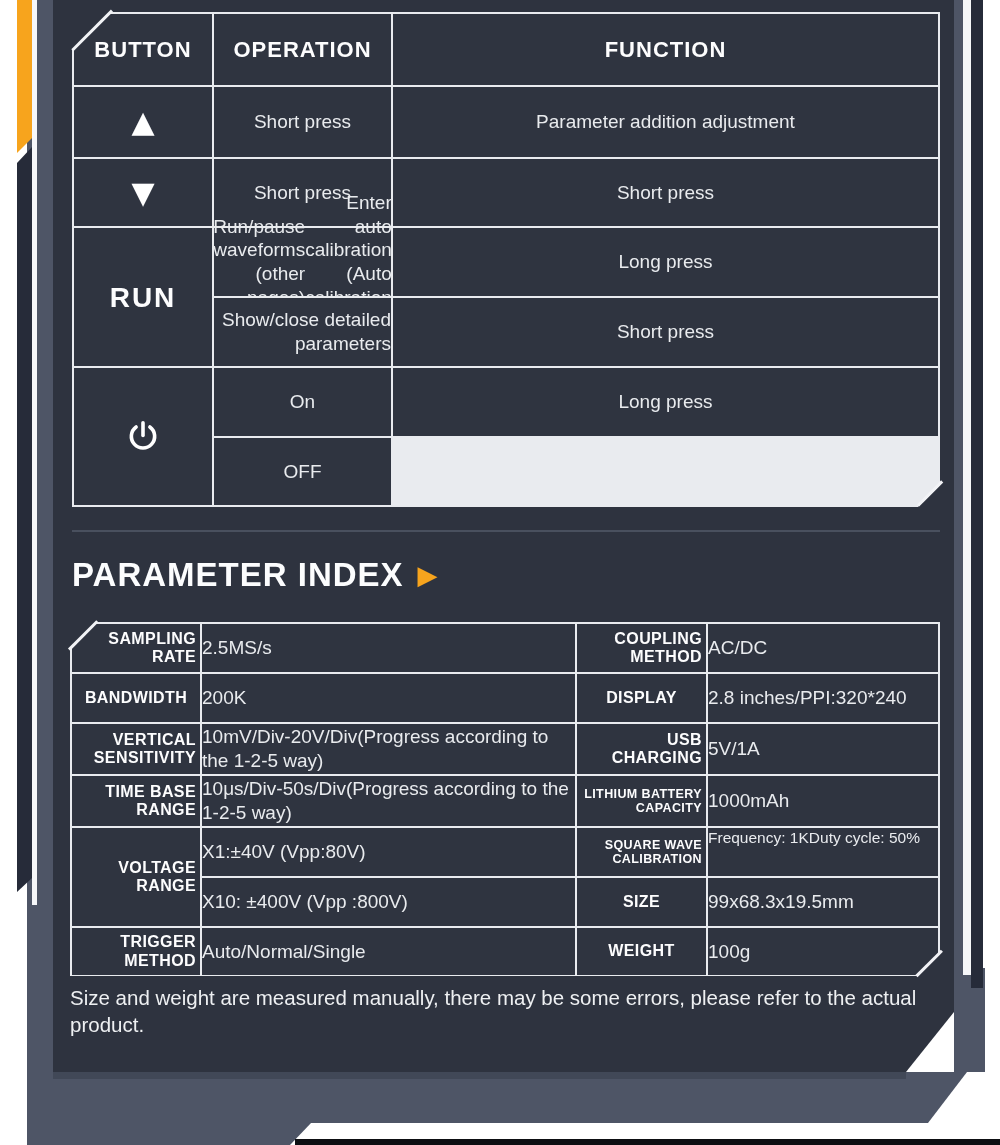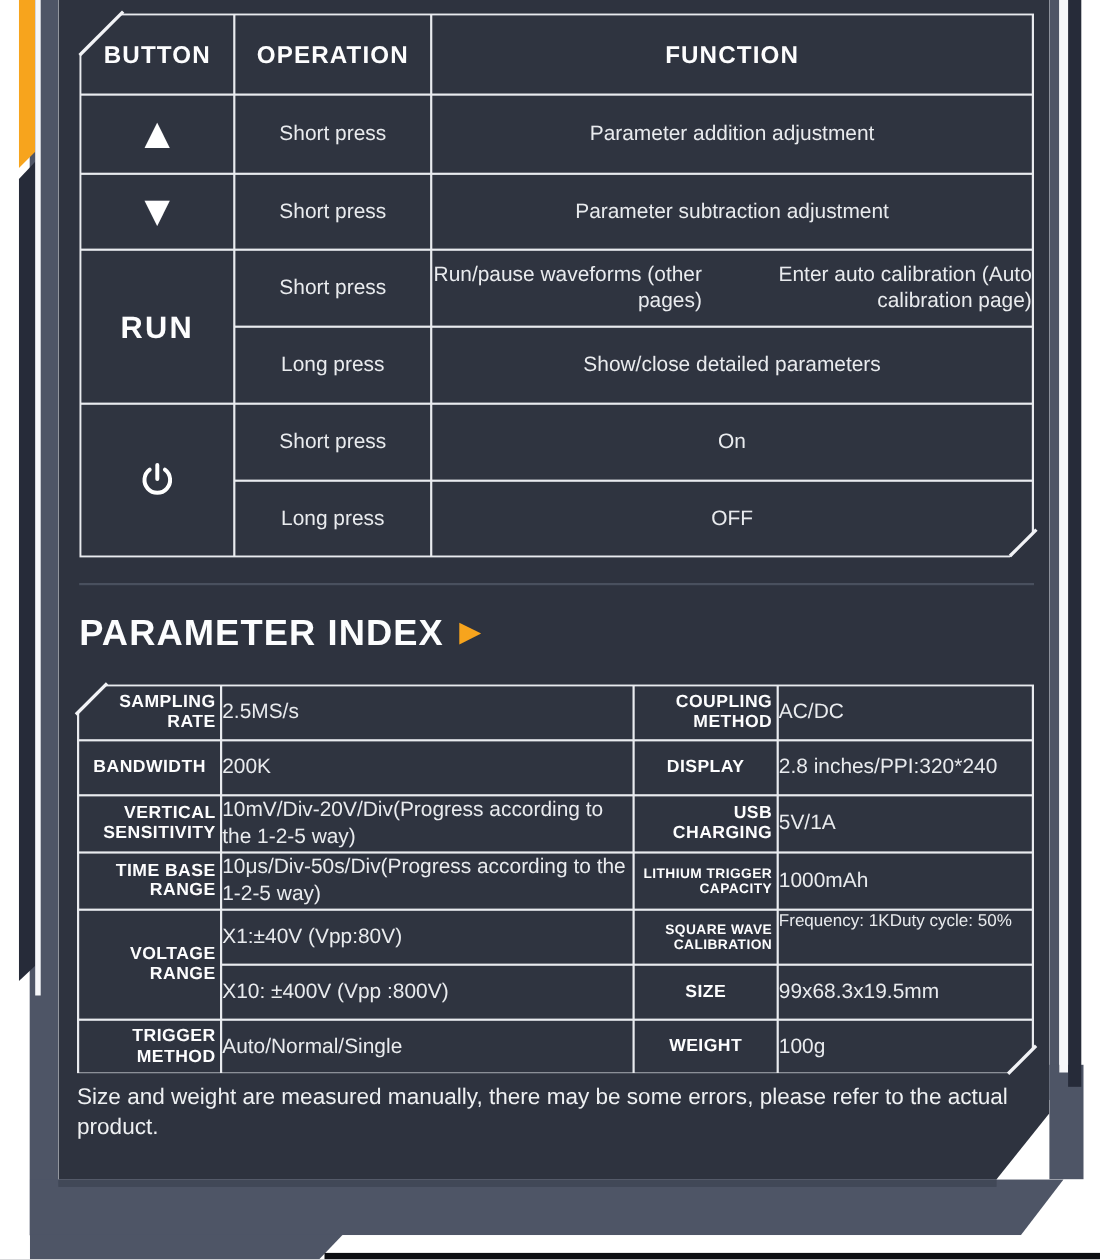--- a/index.html
+++ b/index.html
@@ -114,21 +114,20 @@
       <div class="cell hdr">BUTTON</div>
       <div class="cell hdr">OPERATION</div>
       <div class="cell hdr">FUNCTION</div>
 
       <div class="cell tri">▲</div>
       <div class="cell">Short press</div>
       <div class="cell">Parameter addition adjustment</div>
 
       <div class="cell tri">▼</div>
       <div class="cell">Short press</div>
-      <div class="cell">Parameter subtraction adjustment</div>
 
       <div class="cell runlbl" style="grid-row:4 / span 2;">RUN</div>
       <div class="cell">Short press</div>
       <div class="cell fn2">
         <span>Run/pause waveforms (other pages)</span>
         <span>Enter auto calibration (Auto calibration page)</span>
       </div>
       <div class="cell">Long press</div>
       <div class="cell">Show/close detailed parameters</div>
 
@@ -164,21 +163,21 @@
       <div class="cell lbl">DISPLAY</div>
       <div class="cell val">2.8 inches/PPI:320*240</div>
 
       <div class="cell lbl">VERTICAL SENSITIVITY</div>
       <div class="cell val">10mV/Div-20V/Div(Progress according to the 1-2-5 way)</div>
       <div class="cell lbl">USB CHARGING</div>
       <div class="cell val">5V/1A</div>
 
       <div class="cell lbl">TIME BASE RANGE</div>
       <div class="cell val">10μs/Div-50s/Div(Progress according to the 1-2-5 way)</div>
-      <div class="cell lbl small">LITHIUM TRIGGER CAPACITY</div>
+      <div class="cell lbl small">LITHIUM BATTERY CAPACITY</div>
       <div class="cell val">1000mAh</div>
 
       <div class="cell lbl" style="grid-row:5 / span 2;">VOLTAGE RANGE</div>
       <div class="cell val">X1:±40V (Vpp:80V)</div>
       <div class="cell lbl small">SQUARE WAVE CALIBRATION</div>
       <div class="cell val small fn2" style="align-items:flex-start;">
         <span>Frequency: 1K</span>
         <span>Duty cycle: 50%</span>
       </div>
 

